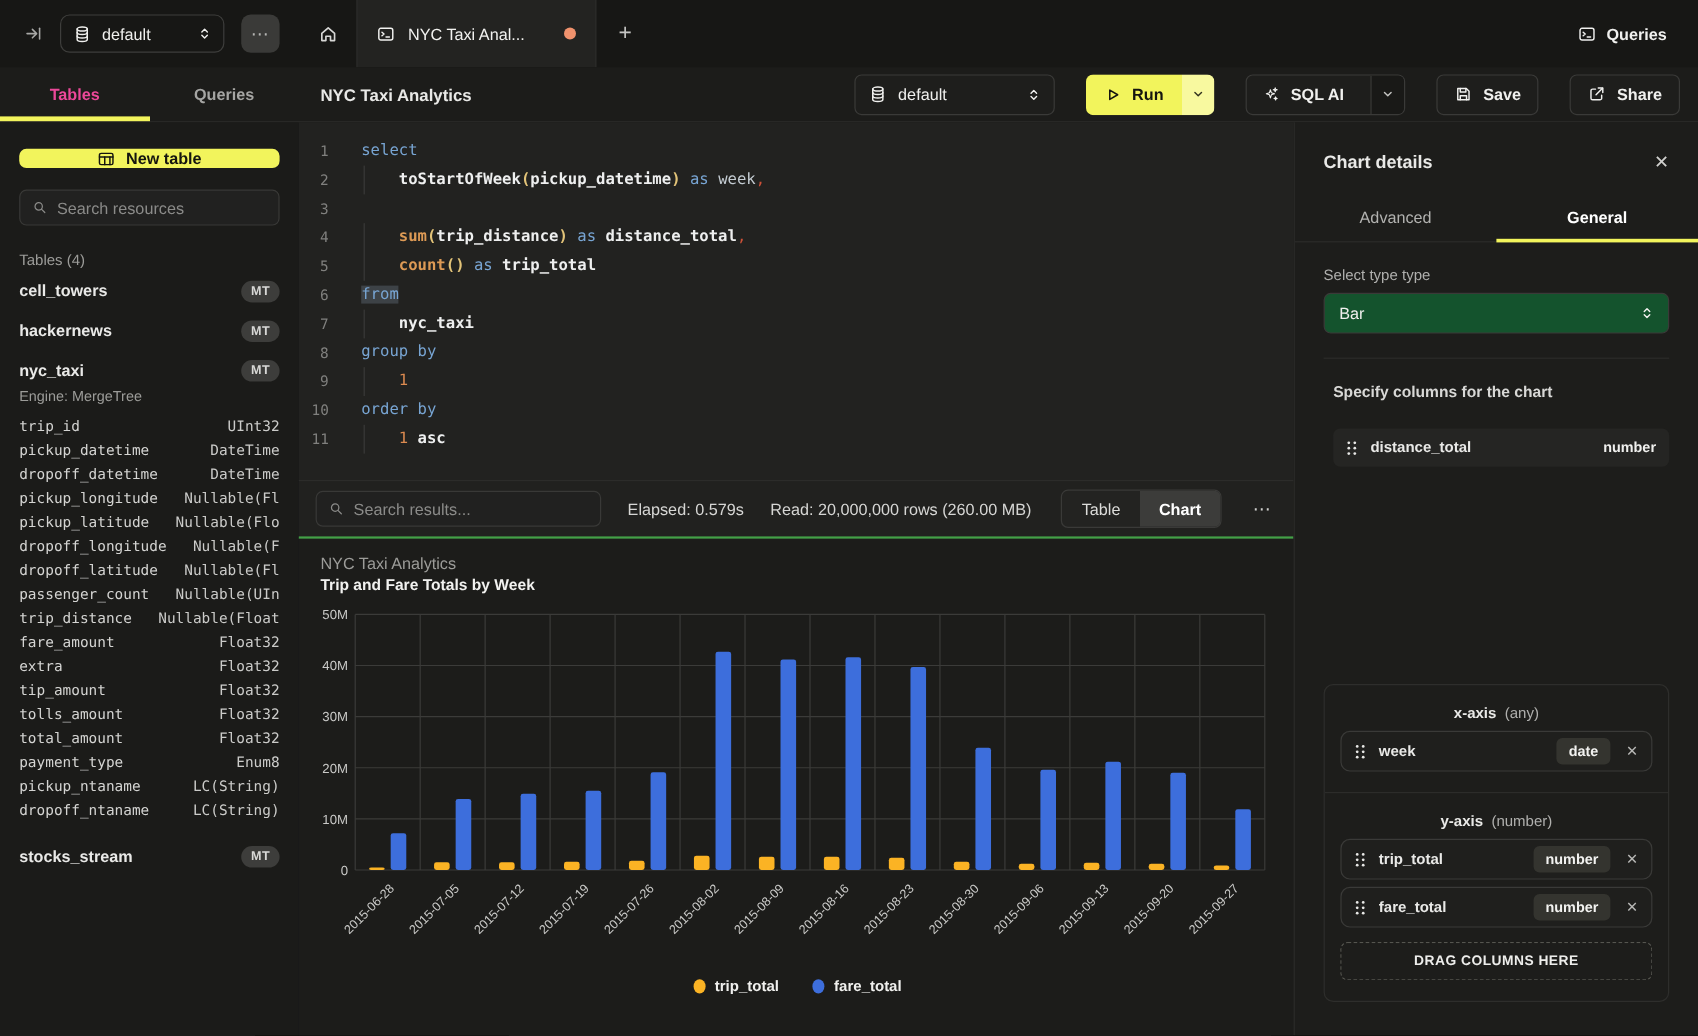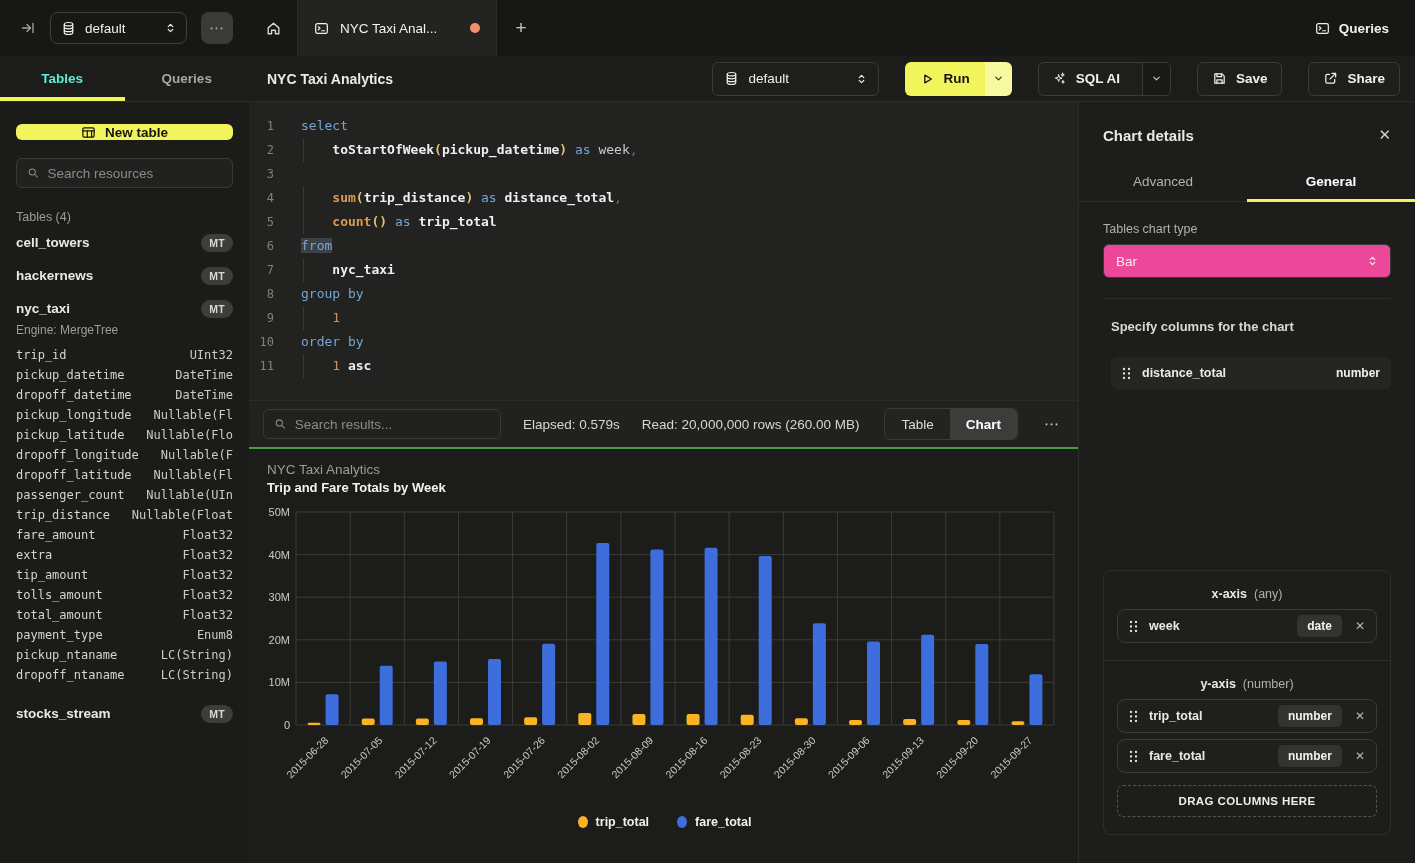--- a/index.html
+++ b/index.html
@@ -21,21 +21,21 @@
   .tab { width:200px; display:flex; align-items:center; gap:11px; padding:0 16px; background:#232321; border-left:1px solid #2c2c2a; border-right:1px solid #2c2c2a; color:#f2f2f0; }
   .tab .t-label { flex:1; font-size:13.5px; white-space:nowrap; overflow:hidden; }
   .tab-dot { width:10px; height:10px; border-radius:50%; background:var(--dot-orange,#f0926d); flex-shrink:0; }
   .newtab-btn { width:48px; display:flex; align-items:center; justify-content:center; color:#c5c5c3; font-size:19px; font-weight:300; }
   .topbar-right { display:flex; align-items:center; gap:9px; padding-right:26px; color:#f0f0ee; font-weight:600; }
 
   
   .row2 { height:46px; display:flex; flex-shrink:0; border-bottom:1px solid #2c2c2a; background:#1c1c1a; }
   .side-tabs { width:249px; flex-shrink:0; display:flex; }
   .side-tab { flex:1; display:flex; align-items:center; justify-content:center; color:#a5a5a3; font-weight:600; position:relative; cursor:pointer; }
-  .side-tab.active { color:#5eead4; }
+  .side-tab.active { color:#ec4899; }
   .side-tab.active::after { content:""; position:absolute; left:0; right:0; bottom:0; height:4px; background:var(--yellow,#f2f45c); }
   .doc-header { flex:1; display:flex; align-items:center; padding:0 15px 0 18px; gap:26px; }
   .doc-title { font-size:14px; font-weight:600; margin-right:auto; }
   .btn { display:flex; align-items:center; gap:9px; height:34px; border:1px solid #3a3a38; border-radius:6px; padding:0 14px; background:#1e1e1c; color:#f0f0ee; font-weight:600; font-size:13.5px; cursor:pointer; }
   .hdr-db { width:167px; padding:0 11px; font-weight:400; }
   .hdr-db .lbl { flex:1; }
   .run-split { display:flex; height:34px; border-radius:6px; overflow:hidden; cursor:pointer; }
   .run-main { display:flex; align-items:center; gap:9px; background:var(--yellow,#f2f45c); color:#15150f; padding:0 15px; font-weight:600; }
   .run-caret { width:27px; background:#f8f99f; color:#33331f; display:flex; align-items:center; justify-content:center; }
   .sqlai { padding:0; overflow:hidden; }
@@ -101,21 +101,21 @@
   .rightpanel { width:337px; flex-shrink:0; border-left:1px solid #2c2c2a; background:#1d1d1b; display:flex; flex-direction:column; }
   .rp-header { display:flex; align-items:center; justify-content:space-between; padding:24px 24px 18px; }
   .rp-title { font-size:15px; font-weight:bold; }
   .rp-close { color:#d0d0ce; font-size:15px; cursor:pointer; }
   .rp-tabs { display:flex; border-bottom:1px solid #2c2c2a; }
   .rp-tab { flex:1; text-align:center; padding:12px 0; color:#b2b2b0; position:relative; cursor:pointer; }
   .rp-tab.active { color:#fff; font-weight:600; }
   .rp-tab.active::after { content:""; position:absolute; left:0; right:0; bottom:-1px; height:3px; background:var(--yellow,#f2f45c); }
   .rp-body { flex:1; min-height:0; display:flex; flex-direction:column; padding:20px 24px 28px; }
   .rp-label { color:#b0b0ae; font-size:12.5px; margin-bottom:8px; }
-  .select { display:flex; align-items:center; justify-content:space-between; height:34px; border:1px solid #3a3a38; border-radius:6px; background:#ec4899; padding:0 12px; cursor:pointer; color:#f0f0ee; }
+  .select { display:flex; align-items:center; justify-content:space-between; height:34px; border:1px solid #3a3a38; border-radius:6px; background:#14532d; padding:0 12px; cursor:pointer; color:#f0f0ee; }
   .rp-divider { border-top:1px solid #2c2c2a; margin:20px 0; }
   .rp-sublabel { font-size:13px; font-weight:600; color:#d8d8d6; margin:0 0 11px 8px; }
   .cols-group { margin-left:8px; }
   .avail-chip { display:flex; align-items:center; gap:11px; height:32px; border-radius:6px; background:#252523; padding:0 11px; margin-top:12px; cursor:grab; }
   .chip-name { flex:1; font-size:12.5px; font-weight:600; }
   .chip-plain-type { font-size:12px; font-weight:600; color:#f0f0ee; }
   .spacer { flex:1; }
   .axis-card { border:1px solid #2e2e2c; border-radius:8px; }
   .axis-section { padding:12px 13px 17px; }
   .axis-head { display:flex; justify-content:center; gap:7px; font-size:12.5px; margin:4px 0 8px; }
@@ -517,21 +517,21 @@
     <aside class="rightpanel">
       <div class="rp-header">
         <span class="rp-title">Chart details</span>
         <span class="rp-close">✕</span>
       </div>
       <div class="rp-tabs">
         <span class="rp-tab">Advanced</span>
         <span class="rp-tab active">General</span>
       </div>
       <div class="rp-body">
-        <div class="rp-label">Tables chart type</div>
+        <div class="rp-label">Select type type</div>
         <div class="select">
           <span>Bar</span>
           <svg class="icon" width="11" height="12" viewBox="0 0 12 12">
               <path d="M3.5 4.5 6 2l2.5 2.5"></path>
               <path d="M3.5 7.5 6 10l2.5-2.5"></path>
             </svg>
         </div>
         <div class="rp-divider"></div>
         <div class="rp-sublabel">Specify columns for the chart</div>
         <div class="cols-group">

